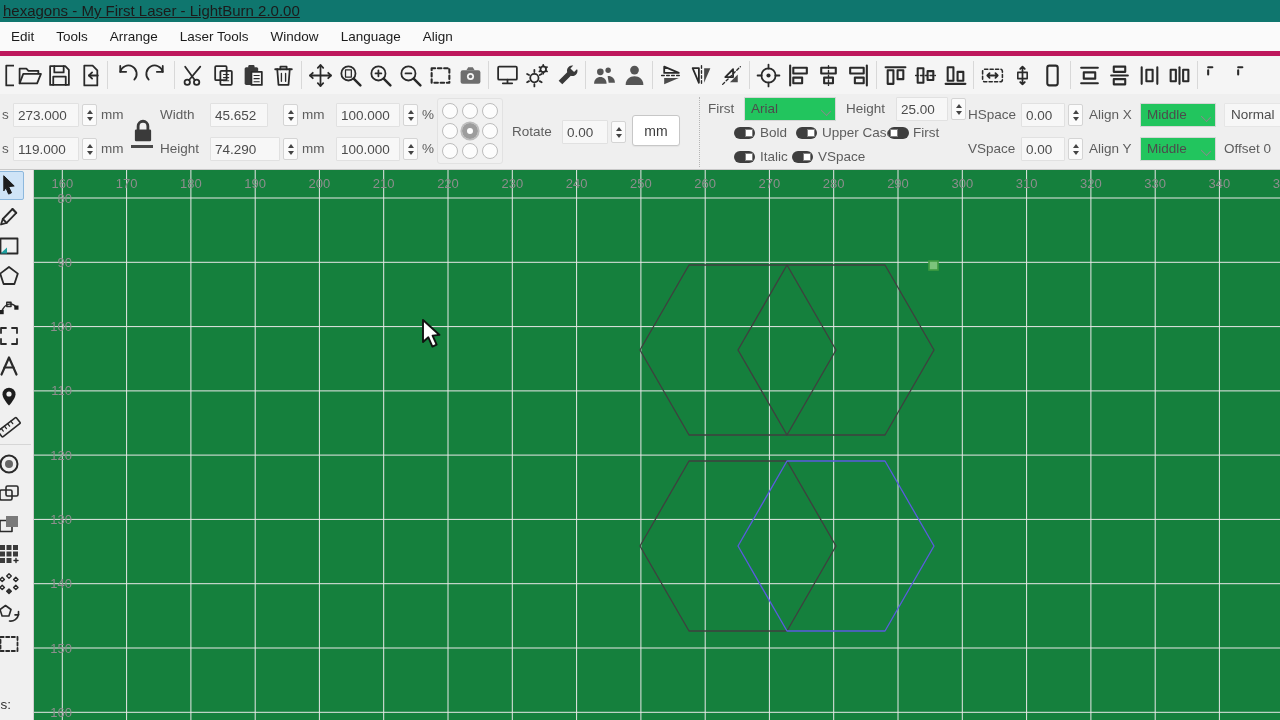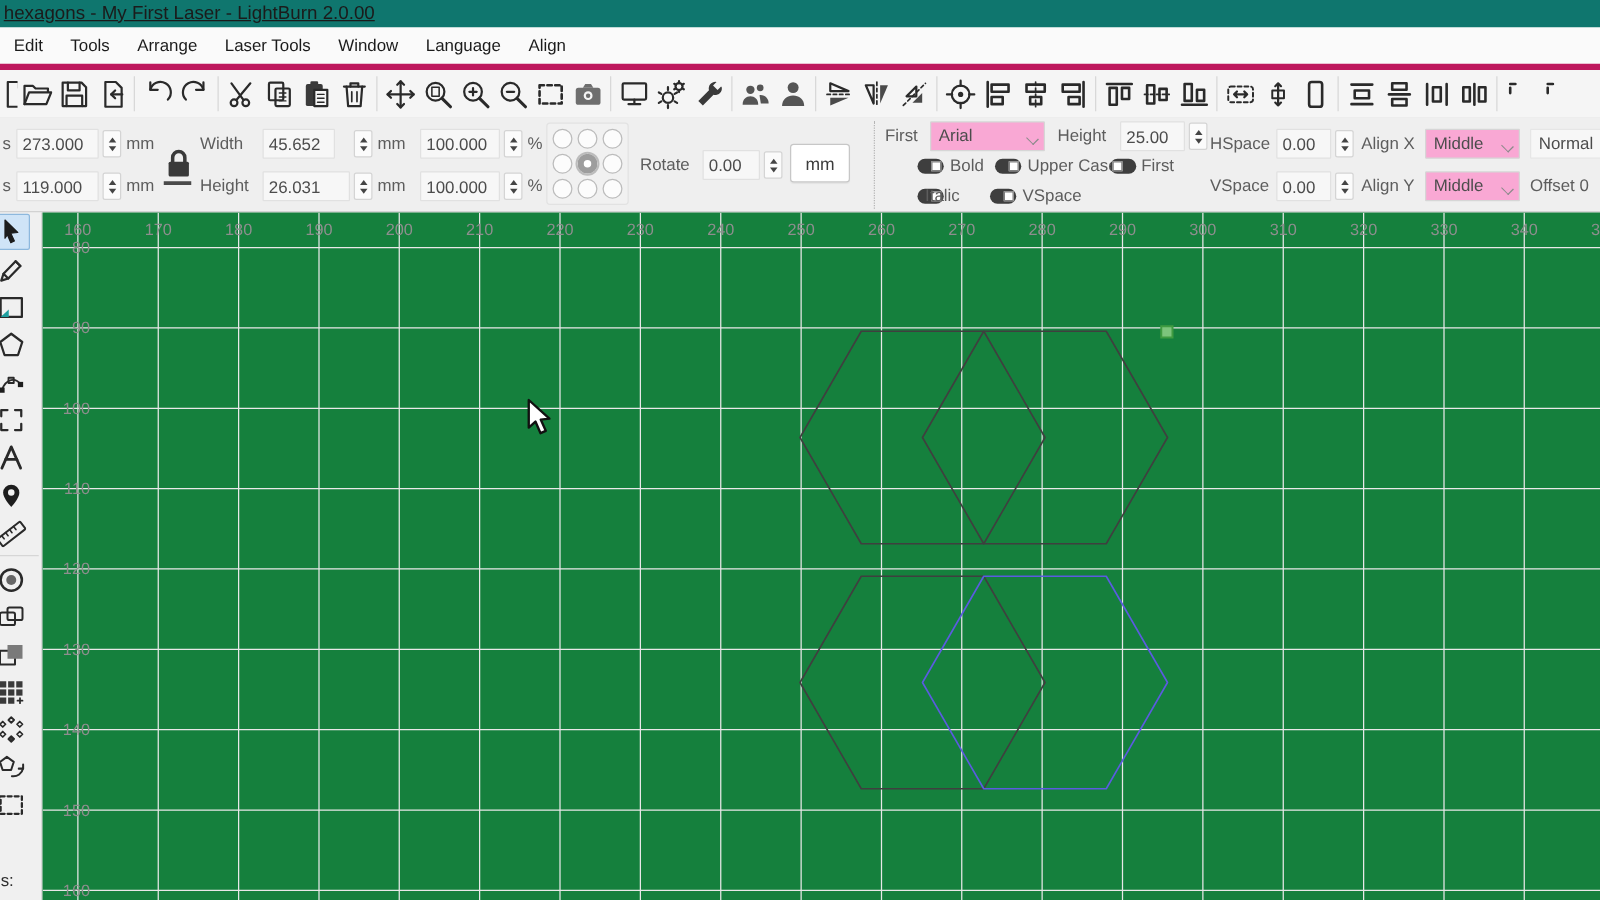--- a/index.html
+++ b/index.html
@@ -29,21 +29,21 @@
   .propsbar{position:absolute;left:0;top:94px;width:1280px;height:76px;background:#efefef;
     border-bottom:1px solid #c9c9c9;box-sizing:border-box;font-size:13.5px;color:#5d5d5d;overflow:hidden;}
   .pp{position:absolute;height:24px;line-height:24px;white-space:nowrap;}
   .plabel{color:#5d5d5d;}
   .pfield{background:#f7f7f7;border:1px solid #e1e1e1;color:#4c4c4c;padding:0 4px;box-sizing:border-box;
     border-radius:1px;overflow:hidden;}
   .spin{position:absolute;width:15px;height:22px;background:#fbfbfb;border:1px solid #d4d4d4;box-sizing:border-box;
     display:flex;flex-direction:column;align-items:center;justify-content:center;gap:3px;border-radius:2px;}
   .spin .u{width:0;height:0;border-left:3.5px solid transparent;border-right:3.5px solid transparent;border-bottom:4px solid #444;}
   .spin .d{width:0;height:0;border-left:3.5px solid transparent;border-right:3.5px solid transparent;border-top:4px solid #444;}
-  .combo{background:#f9a8d4;border:1px solid #d6d6d6;color:#4c4c4c;padding:0 18px 0 6px;box-sizing:border-box;
+  .combo{background:#22c55e;border:1px solid #d6d6d6;color:#4c4c4c;padding:0 18px 0 6px;box-sizing:border-box;
     position:absolute;height:24px;line-height:22px;border-radius:1px;}
   .combo .chev{position:absolute;right:5px;top:9px;width:7px;height:7px;border-right:1.4px solid #8a8a8a;
     border-bottom:1.4px solid #8a8a8a;transform:rotate(45deg) scale(1,.8);transform-origin:center;}
   .tog{position:absolute;top:6px;width:21px;height:12px;background:#3e3e3e;border-radius:6px;}
   .tog i{position:absolute;top:2px;width:8px;height:8px;background:#fff;border:1px solid #808080;box-sizing:border-box;}
   .tog.kr i{right:2px;} .tog.kl i{left:2px;}
   .anchor-grid{position:absolute;left:437px;top:4px;width:66px;height:66px;border:1px solid #e2e2e2;border-radius:3px;
     display:grid;grid-template-columns:repeat(3,1fr);place-items:center;padding:2px;box-sizing:border-box;background:#f1f1f1;}
   .adot{width:16px;height:16px;border-radius:50%;border:1.6px solid #bcbcbc;background:#fcfcfc;box-sizing:border-box;}
   .adot.sel{border:none;background:#fff;box-shadow:inset 0 0 0 5px #9d9d9d, 0 0 0 1.6px #bcbcbc;}
@@ -385,21 +385,21 @@
     <div style="position:absolute;left:131px;top:51px;width:22px;height:2.5px;background:#4a4a4a"></div>
 
     <span class="pp plabel" style="left:160px;top:9px;width:46px;text-align:left">Width</span>
     <span class="pp pfield" style="left:210px;top:9px;width:58px">45.652</span>
     <span class="spin" style="left:283px;top:10px">
         <span class="u"></span>
         <span class="d"></span>
       </span>
     <span class="pp plabel" style="left:302px;top:9px">mm</span>
     <span class="pp plabel" style="left:160px;top:43px;width:46px;text-align:left">Height</span>
-    <span class="pp pfield" style="left:210px;top:43px;width:70px">26.031</span>
+    <span class="pp pfield" style="left:210px;top:43px;width:70px">74.290</span>
     <span class="spin" style="left:283px;top:44px">
         <span class="u"></span>
         <span class="d"></span>
       </span>
     <span class="pp plabel" style="left:302px;top:43px">mm</span>
 
     <span class="pp pfield" style="left:336px;top:9px;width:64px">100.000</span>
     <span class="spin" style="left:403px;top:10px">
         <span class="u"></span>
         <span class="d"></span>
@@ -454,21 +454,21 @@
       </span>
     <span class="pp plabel" style="left:822px;top:27px">Upper Case</span>
     <span class="tog kl" style="left:888px;top:33px">
         <i></i>
       </span>
     <span class="pp plabel" style="left:913px;top:27px">First</span>
 
     <span class="tog kr" style="left:734px;top:57px">
         <i></i>
       </span>
-    <span class="pp plabel" style="left:740px;top:51px">Italic</span>
+    <span class="pp plabel" style="left:760px;top:51px">Italic</span>
     <span class="tog kr" style="left:792px;top:57px">
         <i></i>
       </span>
     <span class="pp plabel" style="left:818px;top:51px">VSpace</span>
 
     <span class="pp plabel" style="left:968px;top:9px">HSpace</span>
     <span class="pp pfield" style="left:1021px;top:9px;width:44px">0.00</span>
     <span class="spin" style="left:1068px;top:10px">
         <span class="u"></span>
         <span class="d"></span>

